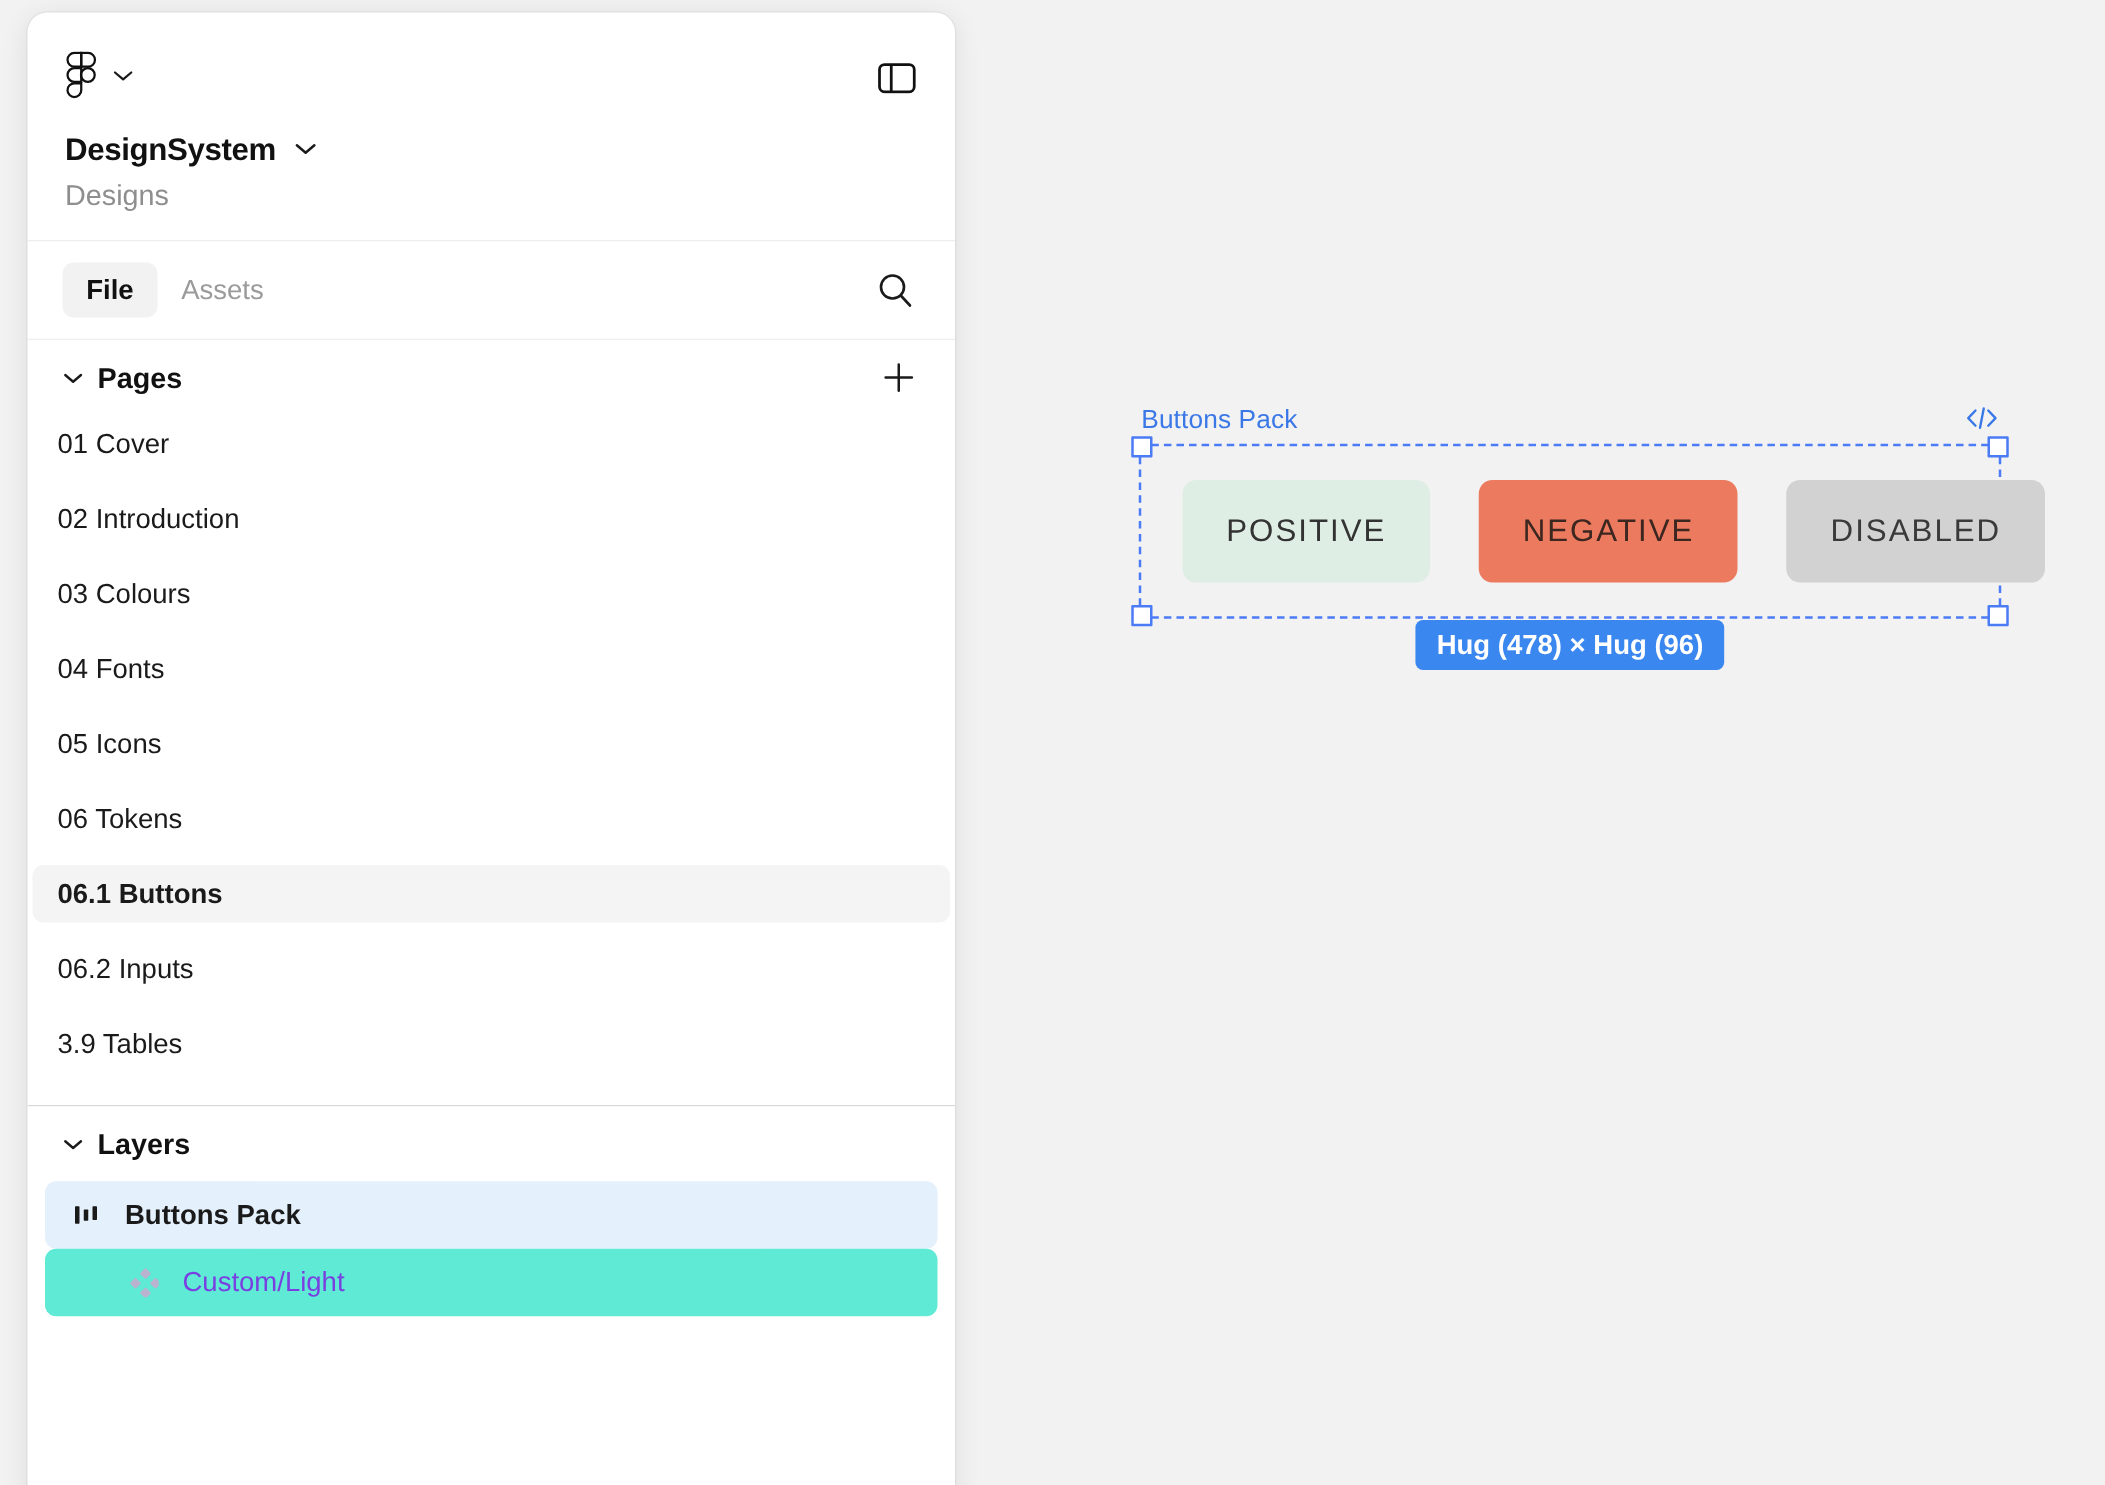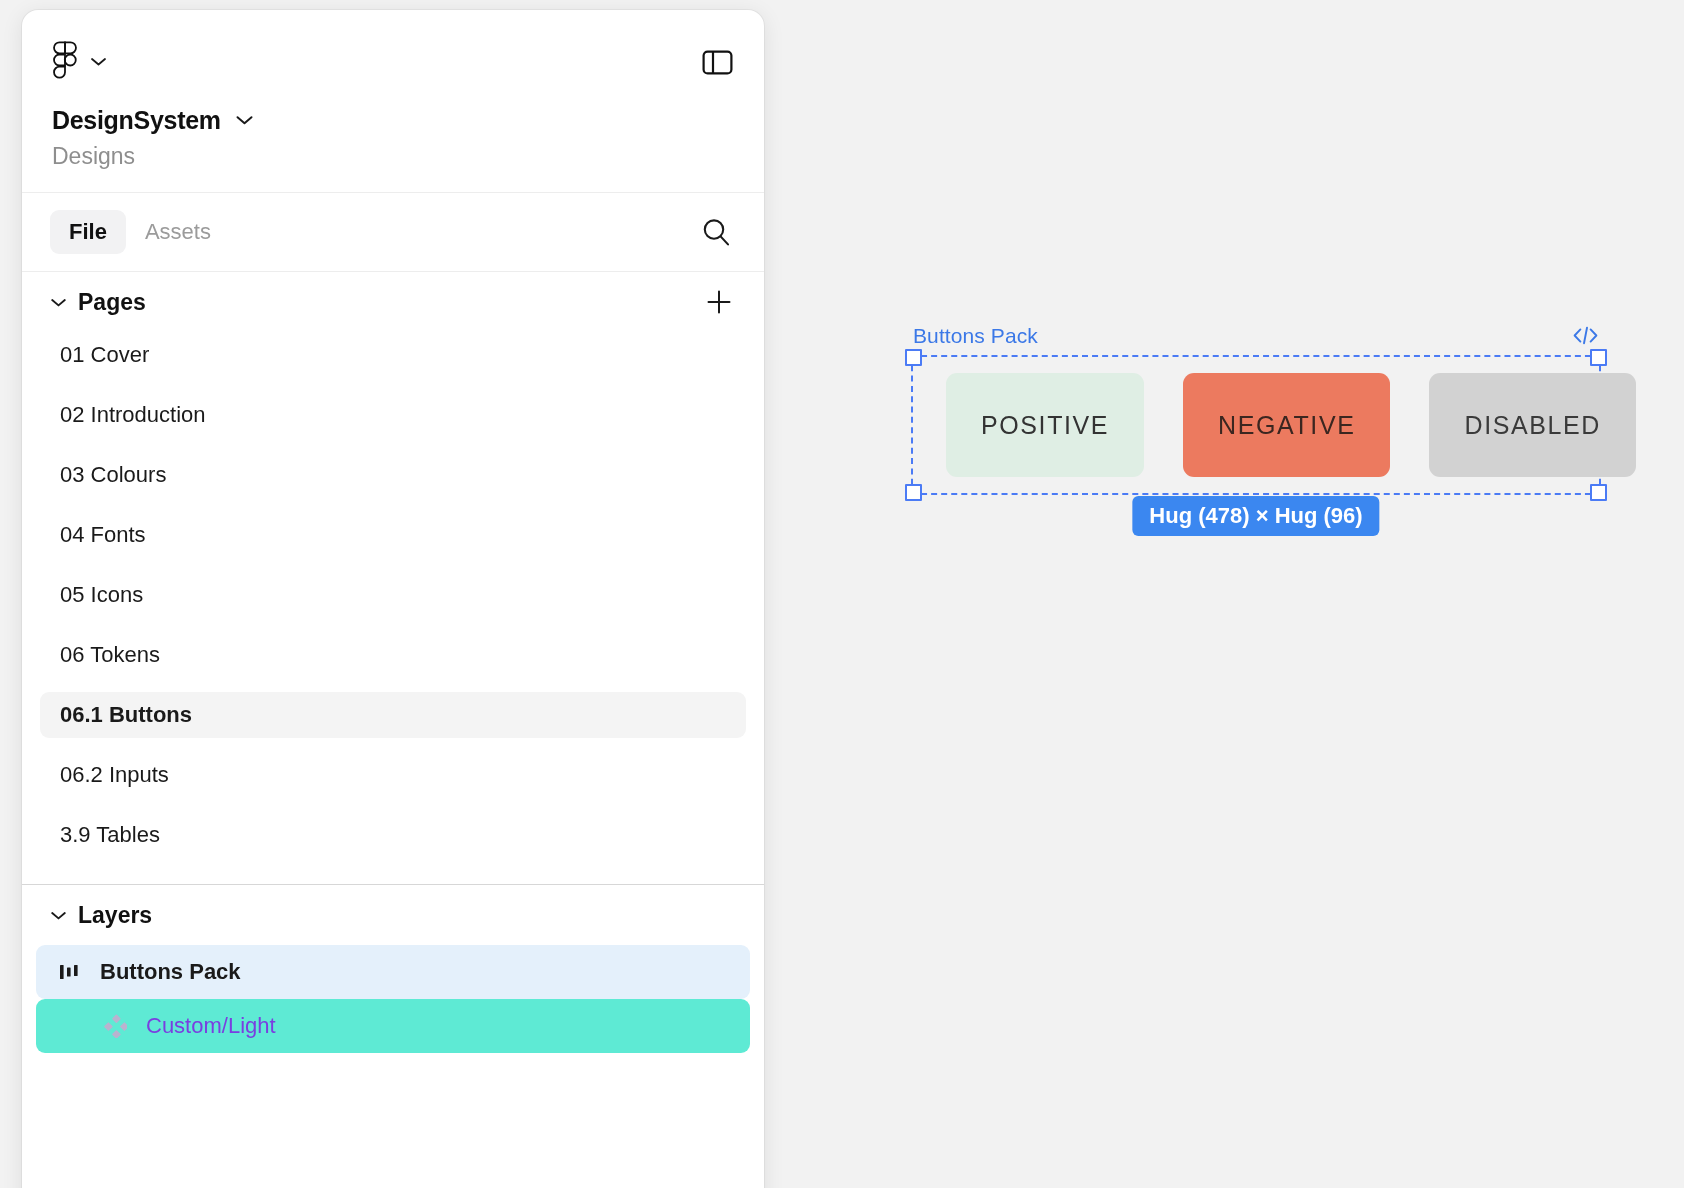--- a/index.html
+++ b/index.html
@@ -137,21 +137,21 @@
     font-size: 23px;
     font-weight: 700;
     color: #111111;
   }
   .section-head .sp { flex: 1; }
   .add-btn {
     width: 38px; height: 38px;
     display: flex; align-items: center; justify-content: center;
     cursor: pointer;
   }
-  .page-list { padding: 0 18px; }
+  .page-list { padding: 0 4px; }
   .page-item {
     height: 46px;
     display: flex;
     align-items: center;
     padding: 0 20px;
     margin-bottom: 14px;
     border-radius: 9px;
     font-size: 22px;
     color: #1a1a1a;
     cursor: pointer;
@@ -238,21 +238,21 @@
     background: #ffffff;
     border: 2px solid #4b7bf5;
     border-radius: 1px;
   }
   .handle.tl { left: -8px; top: -8px; }
   .handle.tr { right: -8px; top: -8px; }
   .handle.bl { left: -8px; bottom: -8px; }
   .handle.br { right: -8px; bottom: -8px; }
 
   .ds-btn {
-    height: 104px;
+    height: 82px;
     border-radius: 11px;
     display: flex;
     align-items: center;
     justify-content: center;
     padding: 12px 35px;
     font-size: 25px;
     letter-spacing: 1.6px;
     color: #333333;
     box-sizing: border-box;
     cursor: pointer;

